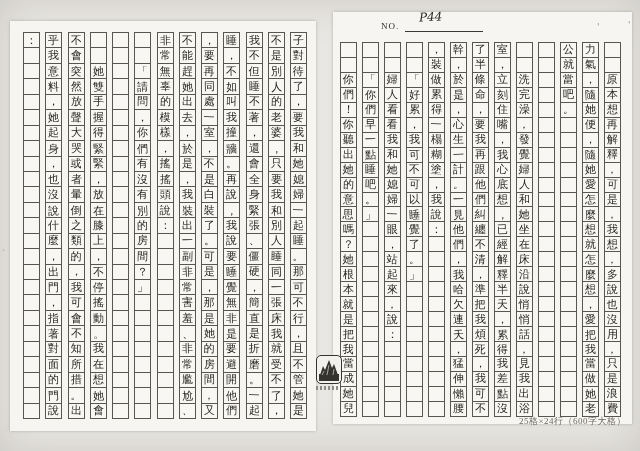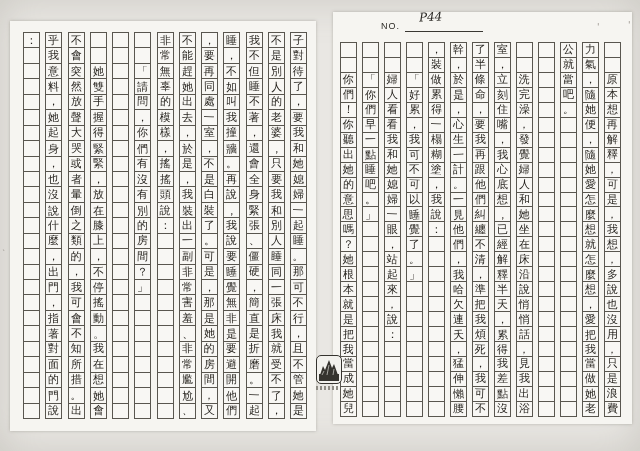--- a/index.html
+++ b/index.html
@@ -32,21 +32,21 @@
     display:block;font-size:11px;line-height:1;color:#221f1a;
     transform:rotate(-1deg);
   }
   .col:nth-child(odd) .cell:nth-child(3n) span{transform:rotate(2deg) translateX(-0.5px);}
   .col:nth-child(even) .cell:nth-child(4n) span{transform:rotate(-3deg) translateY(0.5px);}
   .cell:nth-child(5n) span{transform:rotate(1.5deg);}
   
   .no-line{position:absolute;top:0;left:48px;width:140px;height:28px;}
   .no-label{
     position:absolute;left:0;top:9px;font-size:9px;letter-spacing:1px;
-    color:#2c2a26;font-family:Liberation Sans, sans-serif;
+    color:#2c2a26;font-family:Liberation Serif, serif;
   }
   .no-underline{
     position:absolute;left:24px;top:19px;width:78px;
     border-bottom:1.2px solid #3a3833;
   }
   .page-num{
     position:absolute;left:38px;top:-2px;font-size:12px;color:#2a2archive824;
     color:#2a2824;font-style:italic;transform:rotate(-2deg);
     font-family:"DejaVu Serif", serif;
   }
@@ -1760,17 +1760,18 @@
     <div class="stamp-box">
       <svg width="20" height="23" viewBox="0 0 20 23">
         <rect x="0" y="16" width="20" height="7" fill="#35332e"></rect>
         <path d="M1 17 L4 8 L6 12 L10 2 L13 10 L15 6 L19 17 Z" fill="#35332e"></path>
         <path d="M3 17 L5 13 M8 17 L10 7 M14 17 L15 11" stroke="#f2f1ed" stroke-width="0.6" fill="none"></path>
       </svg>
     </div>
     <div class="stamp-caption"></div>
   </div>
 
+  <div class="spec-caption">25格×24行（600字大格）</div>
 
   <span class="speck speck-1">'</span>
   <span class="speck speck-2">'</span>
   <span class="speck speck-3">`</span>
 </div>
 
 </body></html>

